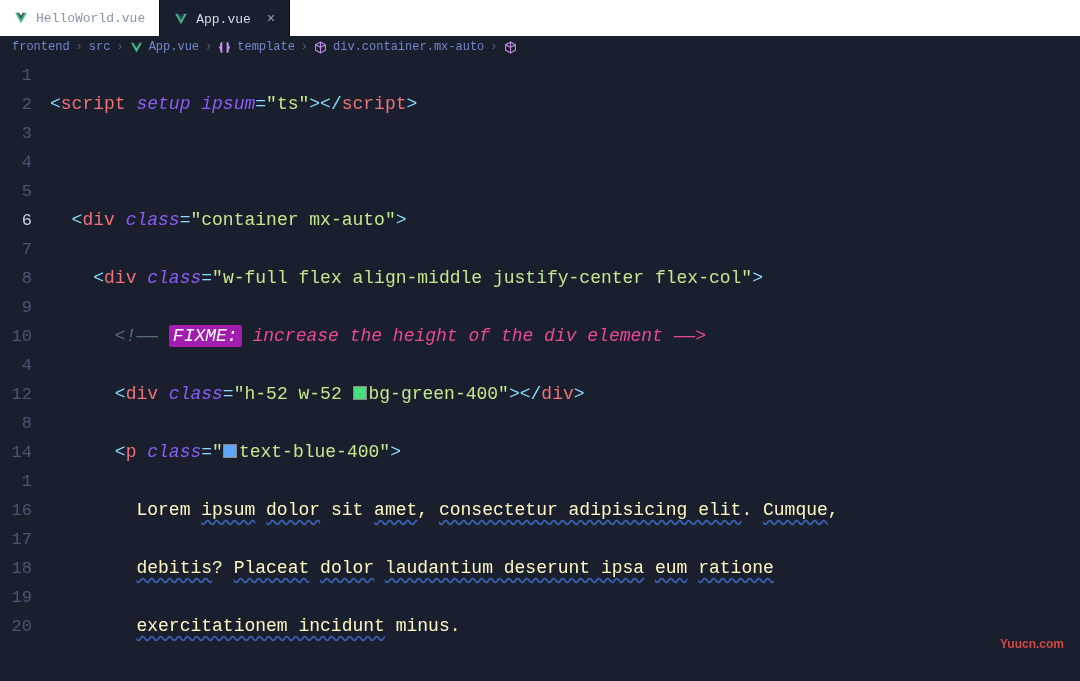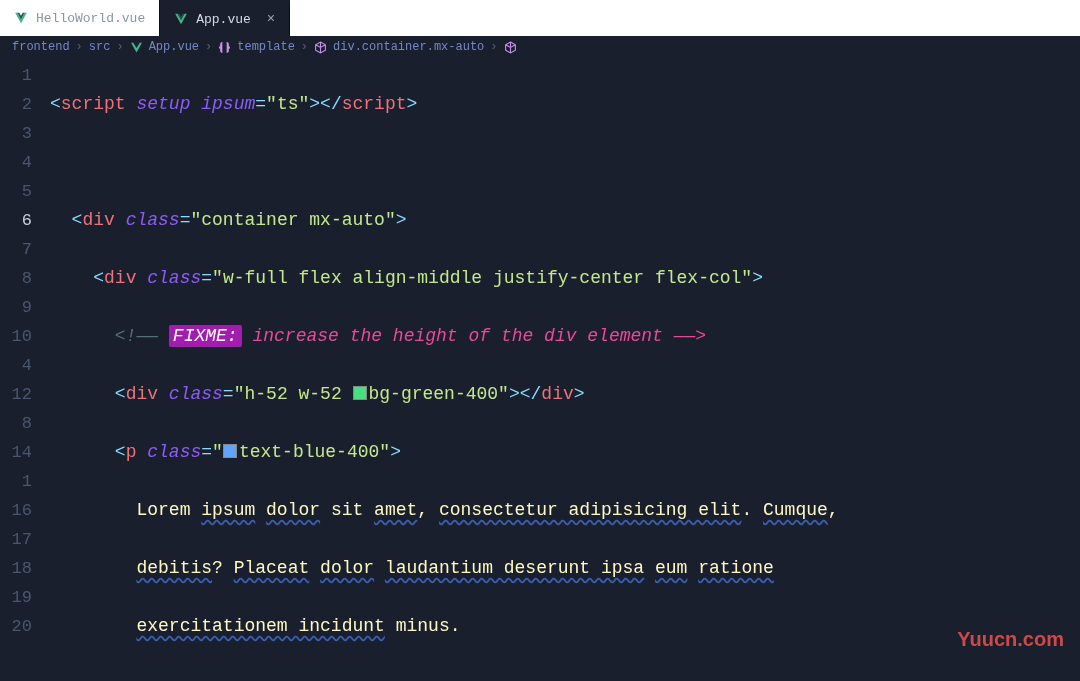--- a/index.html
+++ b/index.html
@@ -89,21 +89,21 @@
 .swatch-green { display: inline-block; width: 14px; height: 14px; background: #4ade80; border: 1px solid #888; vertical-align: -1px; margin-right: 2px;}
 .swatch-blue { display: inline-block; width: 14px; height: 14px; background: #60a5fa; border: 1px solid #888; vertical-align: -1px; margin-right: 2px;}
 .text { color: #fef9c3; }
 .spell { text-decoration: underline wavy #3a5fb0; text-decoration-skip-ink: none; text-underline-offset: 4px; }
 .watermark {
   position: absolute;
   bottom: 30px;
   right: 16px;
   color: #d04848;
   font-family: Arial, sans-serif;
-  font-size: 20px;
+  font-size: 12px;
   font-weight: bold;
 }
 </style>
 </head>
 <body>
 
 <div class="tabs">
   <div class="tab">
     <svg class="vue-icon" viewBox="0 0 24 24">
         <path fill="#41b883" d="M2 3h4l6 10L18 3h4L12 21z"></path>

